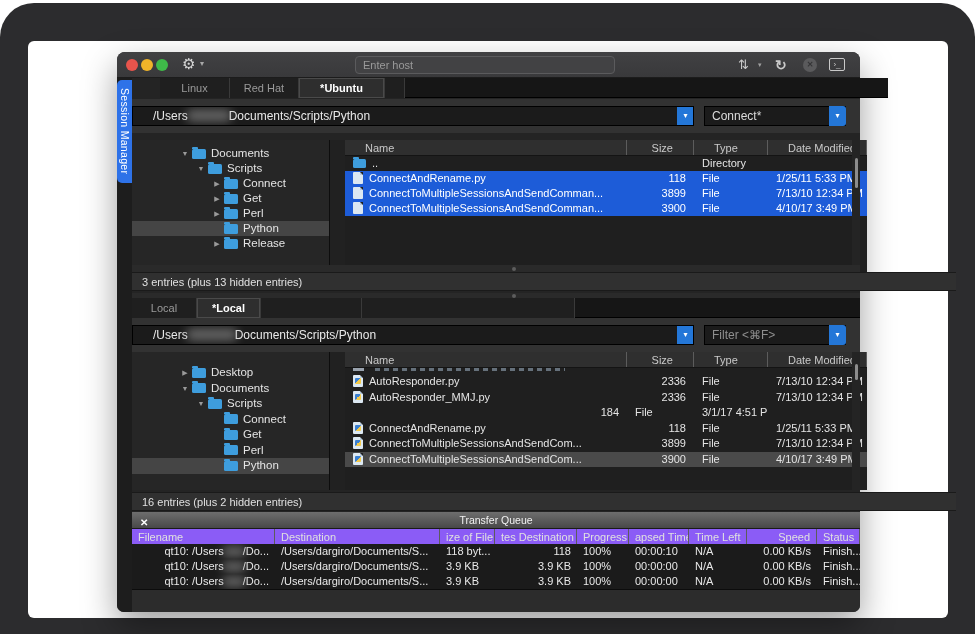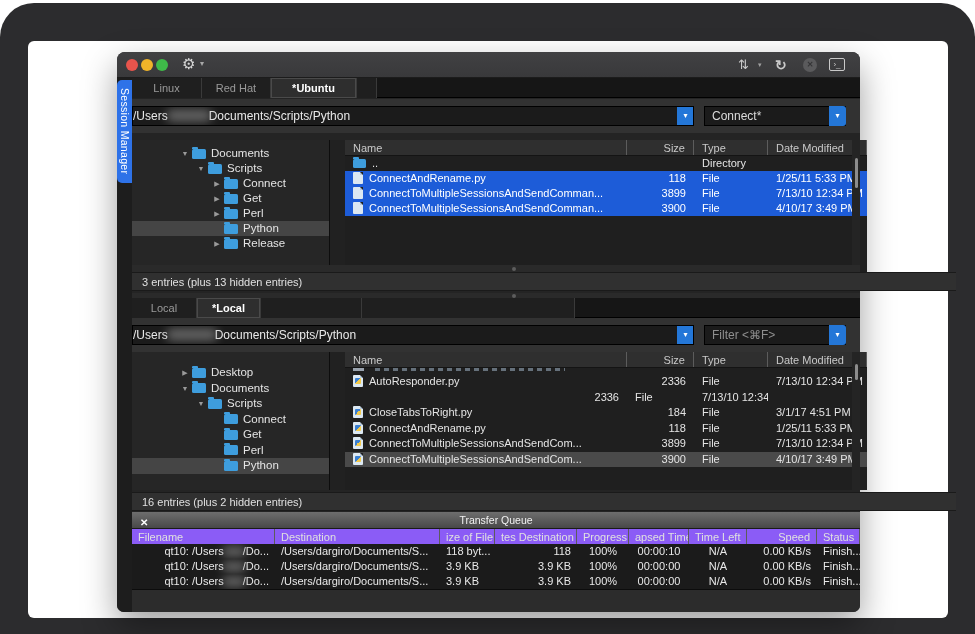--- a/index.html
+++ b/index.html
@@ -23,29 +23,29 @@
   .ti-refresh{ left:658px; font-size:14px; font-weight:bold; }
   .ti-cancel{ left:686px; top:6px; width:14px; height:14px; background:#5a5a5c; color:#353537; border-radius:50%; font-size:8px; line-height:14px; text-align:center; font-weight:bold; }
   .ti-term{ left:712px; top:6px; width:16px; height:13px; border:1.5px solid #c9c9c9; border-radius:2px; color:#c9c9c9; font-size:8px; line-height:11px; text-align:center; letter-spacing:0; }
 
   
   .gutter-left { position:absolute; left:0; top:26px; width:15px; height:534px; background:#1d1d1d; border-radius:0 0 0 7px; }
   .sm-tab { position:absolute; left:0; top:28px; width:15px; height:103px; background:#2e72e8; border-radius:5px 0 0 5px; color:#fff; writing-mode:vertical-rl; text-align:center; font-size:10.5px; line-height:15px; letter-spacing:.3px; }
 
   
   .tabbar { position:absolute; left:15px; width:728px; height:20px; background:#161616; border-bottom:1px solid #000; display:flex; }
-  .tabbar.remote { top:26px; } .tabbar.local { top:246px; }
+  .tabbar.remote { top:26px;margin-left:28px; } .tabbar.local { top:246px; }
   .tab { height:20px; line-height:20px; text-align:center; color:#9a9a9a; background:#1f1f1f; border-right:1px solid #3a3a3a; font-size:11px; }
   .tab.active { background:#2e2e2e; color:#fff; font-weight:bold; box-shadow:inset 0 0 0 1px #4a4a4a; }
   .tab.blank { background:#1f1f1f; }
 
   
   .pathrow { position:absolute; left:15px; width:728px; height:34px; background:#323232; }
   .pathrow.r1 { top:47px; } .pathrow.r2 { top:266px; }
-  .pfield { position:absolute; left:0; top:7px; width:562px; height:20px; background:#1b1b1b; border:1px solid #000; color:#e8e8e8; font-size:12px; line-height:18px; padding-left:0; white-space:nowrap; overflow:hidden; }
+  .pfield { position:absolute; left:0; top:7px; width:562px; height:20px; background:#1b1b1b; border:1px solid #000; color:#e8e8e8; font-size:12px; line-height:18px; padding-left:20px; white-space:nowrap; overflow:hidden; }
   .combo { position:absolute; left:572px; top:7px; width:142px; height:20px; background:#1b1b1b; border:1px solid #000; color:#dcdcdc; font-size:12px; line-height:18px; padding-left:7px; }
   .combo .dim { color:#8f8f8f; }
   .combobtn { position:absolute; right:-1px; top:-1px; width:17px; height:20px; background:#2477d8; border-radius:0 3px 3px 0; color:#fff; text-align:center; font-size:8px; line-height:20px; }
   .pfield .combobtn { border-radius:0 3px 3px 0; }
   .blurblob { display:inline-block; vertical-align:middle; height:13px; background:#9a9a9a; border-radius:7px; filter:blur(5px); opacity:.55; margin:0 -3px 2px -2px; }
 
   
   .pane { position:absolute; left:15px; width:728px; background:#212121; }
   .pane.upper { top:88px; height:132px; }
   .pane.lower { top:300px; height:138px; }
@@ -55,21 +55,21 @@
   .arrow { display:inline-block; width:14px; font-size:7px; color:#9a9a9a; text-align:center; vertical-align:middle; }
   .folder { display:inline-block; width:14px; height:10px; background:#3e9ddd; border-radius:1.5px; position:relative; vertical-align:middle; margin-right:5px; }
   .folder:before { content:''; position:absolute; top:-2px; left:0; width:6px; height:2px; background:#3e9ddd; border-radius:1px 1px 0 0; }
   .ind0{ padding-left:46px; } .ind1{ padding-left:62px; } .ind2{ padding-left:78px; }
 
   .files { position:absolute; left:213px; top:0; width:522px; height:100%; background:#1f1f1f; overflow:hidden; }
   .sb-gutter { position:absolute; right:0; top:0; width:8px; height:100%; background:#242424; }
   .sbthumb { position:absolute; right:2px; width:3px; border-radius:2px; background:#8d8d8d; }
   .fhead, .frow { display:grid; grid-template-columns:282px 67px 74px 99px; }
   .fhead { height:16px; line-height:16px; background:#2f2f2f; color:#c9c9c9; border-bottom:1px solid #141414; }
-  .fhead > div { border-right:1px solid #5c5c5c; padding:0 8px; white-space:nowrap; overflow:hidden; }
+  .fhead > div { border-right:1px solid #5c5c5c; padding:0 20px; white-space:nowrap; overflow:hidden; }
   .frow { height:15px; line-height:15px; color:#e4e4e4; }
   .frow > div { padding:0 8px; white-space:nowrap; overflow:hidden; }
   .col-size { text-align:right; }
   .frow.sel-blue { background:#1d5cd8; color:#fff; }
   .frow.sel-gray { background:#4a4a4a; }
   .doc { display:inline-block; width:10px; height:12px; background:#dce8f2; border-radius:1px; vertical-align:-2px; margin-right:6px; position:relative; }
   .doc:before{ content:''; position:absolute; top:0; right:0; border-style:solid; border-width:0 3px 3px 0; border-color:#1f1f1f #1f1f1f #b9cada #b9cada; }
   .doc.py:after{ content:''; position:absolute; left:2px; top:3px; width:6px; height:6px; background:linear-gradient(135deg,#3a7fd0 50%,#f2c94c 50%); border-radius:1px; }
   .fold-ic { display:inline-block; width:13px; height:9px; background:#3e9ddd; border-radius:1.5px; position:relative; vertical-align:-1px; margin-right:6px; }
   .fold-ic:before { content:''; position:absolute; top:-2px; left:0; width:6px; height:2px; background:#3e9ddd; border-radius:1px 1px 0 0; }
@@ -85,38 +85,39 @@
 
   
   .qtitle { position:absolute; left:15px; top:460px; width:728px; height:17px; background:linear-gradient(#6e6e6e,#484848); color:#f2f2f2; text-align:center; line-height:17px; font-size:10.5px; border-bottom:1px solid #1a1a1a; }
   .qclose { position:absolute; left:8px; top:2px; color:#fff; font-weight:bold; font-size:10px; }
   .qhead, .qrow { position:absolute; left:15px; width:728px; display:grid; grid-template-columns:143px 165px 55px 82px 52px 60px 58px 70px 43px; }
   .qhead { top:477px; height:16px; line-height:16px; background:#8b5cf6; color:#e0e0e0; border-bottom:1px solid #101010; }
   .qhead > div { border-right:1px solid #5c5c5c; padding:0 6px; white-space:nowrap; overflow:hidden; }
   .qrow { height:15px; line-height:15px; background:#1b1b1b; color:#e8e8e8; }
   .qrow > div { padding:0 6px; white-space:nowrap; overflow:hidden; }
   .qr0{ top:492px; } .qr1{ top:507px; } .qr2{ top:522px; }
-  .q-right{ text-align:right; } .q-center{ text-align:center; }
+  .q-right{ text-align:right; } .q-center{ text-align:left; }
   .qfoot { position:absolute; left:15px; top:537px; width:728px; height:23px; background:#2c2c2c; border-top:1px solid #0c0c0c; border-radius:0 0 7px 0; }
 </style>
 </head>
 <body>
 
 <div class="stage">
   <div class="bezel"></div>
   <div class="card"></div>
 
   <div class="win">
 
     <div class="titlebar">
       <div class="tl red"></div>
       <div class="tl yellow"></div>
       <div class="tl green"></div>
       <div class="gear">⚙</div>
       <div class="gear-chev">▾</div>
+      <input class="hostfield" placeholder="Enter host" style="">
       <div class="ticon ti-transfer">⇅</div>
       <div class="ticon ti-tchev">▾</div>
       <div class="ticon ti-refresh">↻</div>
       <div class="ticon ti-cancel">✕</div>
       <div class="ticon ti-term">›_</div>
     </div>
 
     <div class="gutter-left"></div>
     <div class="sm-tab">Session Manager</div>
 
@@ -234,26 +235,26 @@
             <span class="smudge2"></span>
             <span class="smudge"></span>
           </div>
         <div class="frow" style="height:15.5px;line-height:15.5px">
           <div><span class="doc py"></span><span>AutoResponder.py</span></div>
           <div class="col-size">2336</div>
           <div>File</div>
           <div>7/13/10 12:34 PM</div>
         </div>
         <div class="frow" style="height:15.5px;line-height:15.5px">
+          <div><span class="doc py"></span><span>AutoResponder_MMJ.py</span></div>
           <div class="col-size">2336</div>
           <div>File</div>
           <div>7/13/10 12:34 PM</div>
         </div>
         <div class="frow" style="height:15.5px;line-height:15.5px">
-          <div><span class="doc py"></span><span>CloseTabsToRight.py</span></div>
           <div class="col-size">184</div>
           <div>File</div>
           <div>3/1/17 4:51 PM</div>
         </div>
         <div class="frow" style="height:15.5px;line-height:15.5px">
           <div><span class="doc py"></span><span>ConnectAndRename.py</span></div>
           <div class="col-size">118</div>
           <div>File</div>
           <div>1/25/11 5:33 PM</div>
         </div>

